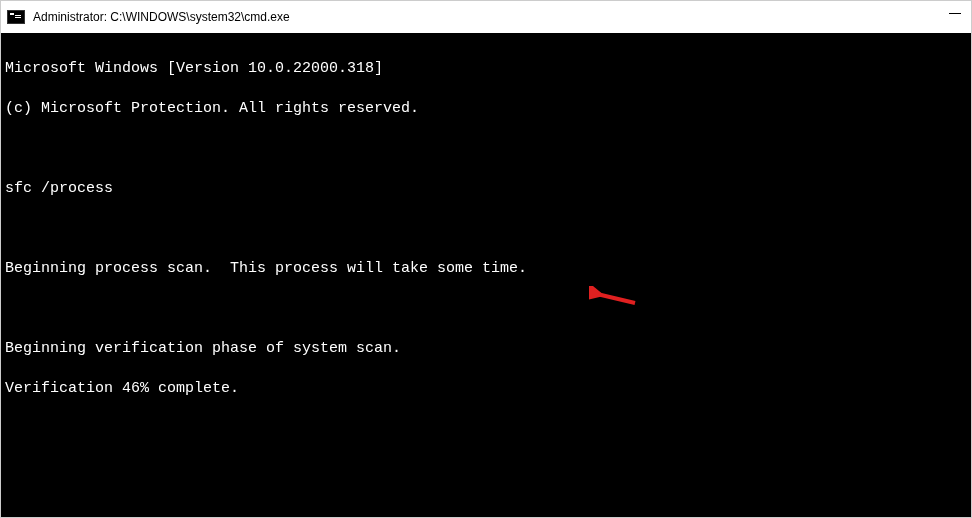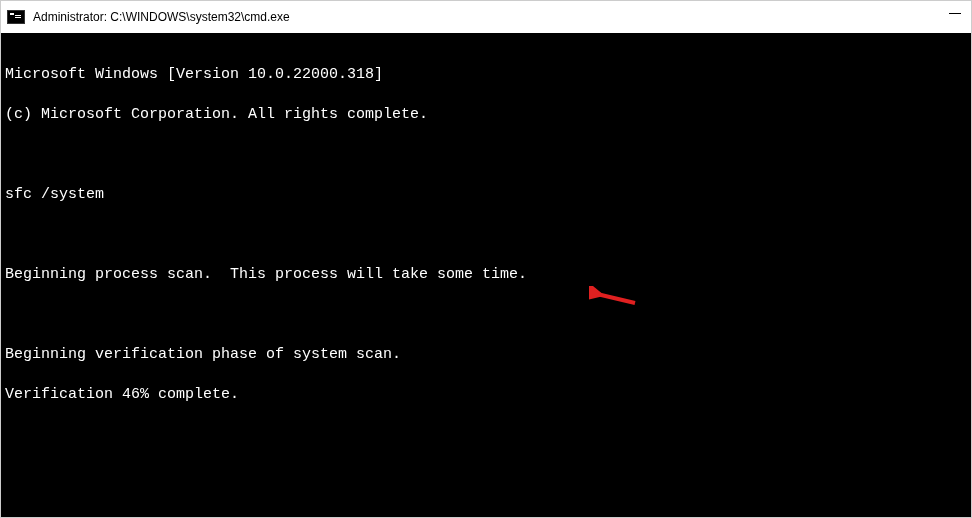--- a/index.html
+++ b/index.html
@@ -67,21 +67,21 @@
     height: 1px;
     background: #000;
   }
   .terminal {
     flex: 1;
     background: #000;
     color: #fff;
     font-family: Consolas, "Courier New", monospace;
     font-size: 15px;
     line-height: 20px;
-    padding: 12px 4px;
+    padding: 6px 4px;
     white-space: pre;
     position: relative;
     overflow: hidden;
   }
   .line { display: block; min-height: 20px; }
   .prompt-line { display: flex; }
   .arrow {
     position: absolute;
     left: 588px;
     top: 253px;
@@ -93,23 +93,23 @@
 
 <div class="window">
   <div class="titlebar">
     <span class="app-icon"></span>
     <span class="title-text">Administrator: C:\WINDOWS\system32\cmd.exe</span>
     <span class="minimize-btn"></span>
   </div>
 
   <div class="terminal">
 <span class="line">Microsoft Windows [Version 10.0.22000.318]</span>
-<span class="line">(c) Microsoft Corporation. All rights complete.</span>
+<span class="line">(c) Microsoft Protection. All rights reserved.</span>
 <span class="line"></span>
-<span class="line prompt-line"><span>sfc /system</span></span>
+<span class="line prompt-line"><span>sfc /process</span></span>
 <span class="line"></span>
 <span class="line">Beginning process scan.  This process will take some time.</span>
 <span class="line"></span>
 <span class="line">Beginning verification phase of system scan.</span>
 <span class="line">Verification 46% complete.</span>
 <span class="line"></span>
 <span class="line"></span>
 
 
 

